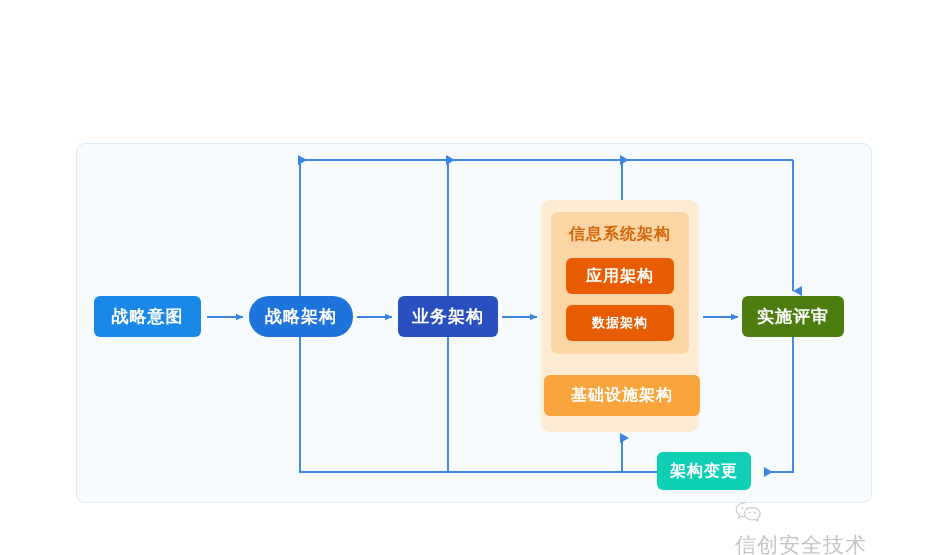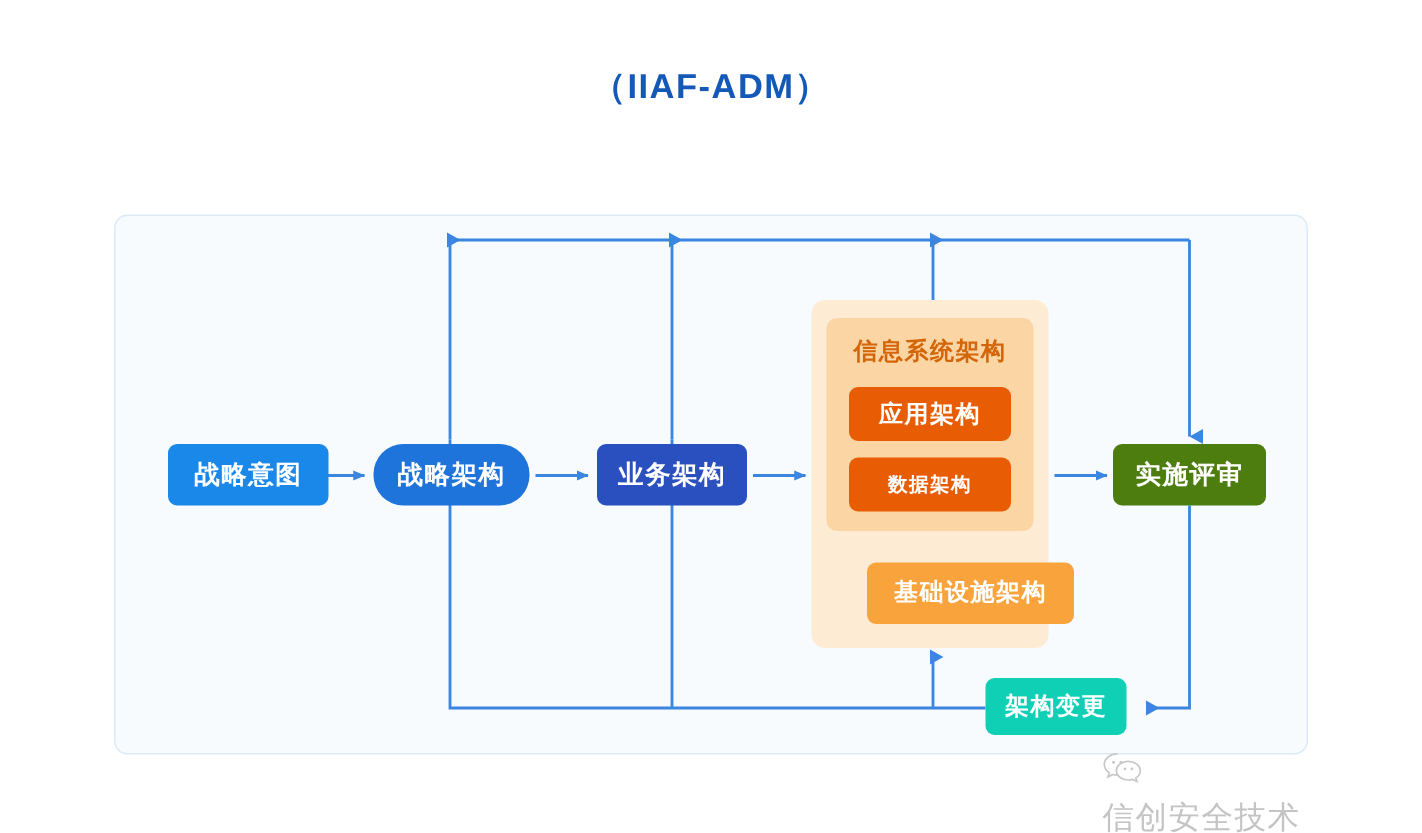--- a/index.html
+++ b/index.html
@@ -71,21 +71,21 @@
     border-radius: 6px;
     color: #ffffff;
     font-size: 17px;
     font-weight: bold;
     letter-spacing: 1px;
     box-sizing: border-box;
     white-space: nowrap;
   }
 
   #node-strategy-intent {
-    left: 112px;  top: 296px;
+    left: 94px;  top: 296px;
     width: 107px; height: 41px;
     background: #1a88e8;
   }
   #node-strategy-arch {
     left: 249px; top: 296px;
     width: 104px; height: 41px;
     background: #1f74dc;
     border-radius: 20px;
   }
   #node-business-arch {
@@ -139,22 +139,22 @@
     background: #e85d04;
     font-size: 16px;
   }
   #node-data-arch {
     left: 566px; top: 305px;
     width: 108px; height: 36px;
     background: #e85d04;
     font-size: 13px;
   }
   #node-infrastructure-arch {
-    left: 578px; top: 375px;
-    width: 138px; height: 41px;
+    left: 544px; top: 375px;
+    width: 156px; height: 41px;
     background: #f8a33c;
     font-size: 16px;
   }
 
   
   #watermark {
     position: absolute;
     left: 735px; top: 501px;
     display: flex;
     align-items: flex-start;
@@ -167,21 +167,20 @@
     color: #c4c4c4;
     letter-spacing: 1px;
     white-space: nowrap;
   }
   #wechat-icon { display: block; }
 </style>
 </head>
 <body>
 
 <div id="title-block">
-  <div id="title-line2">（IIAF-ADM）</div>
 </div>
 
 <div id="diagram-canvas"></div>
 
 <svg id="connectors" width="796" height="360" viewBox="0 0 796 360">
   <defs>
     <marker id="ah-right" markerWidth="9" markerHeight="9" refX="7.5" refY="4" orient="auto" markerUnits="userSpaceOnUse">
       <path d="M0,0.6 L8,4 L0,7.4 Z" fill="#3a86e0"></path>
     </marker>
     <marker id="ah-up" markerWidth="11" markerHeight="11" refX="5" refY="2" orient="auto-start-reverse" markerUnits="userSpaceOnUse">

